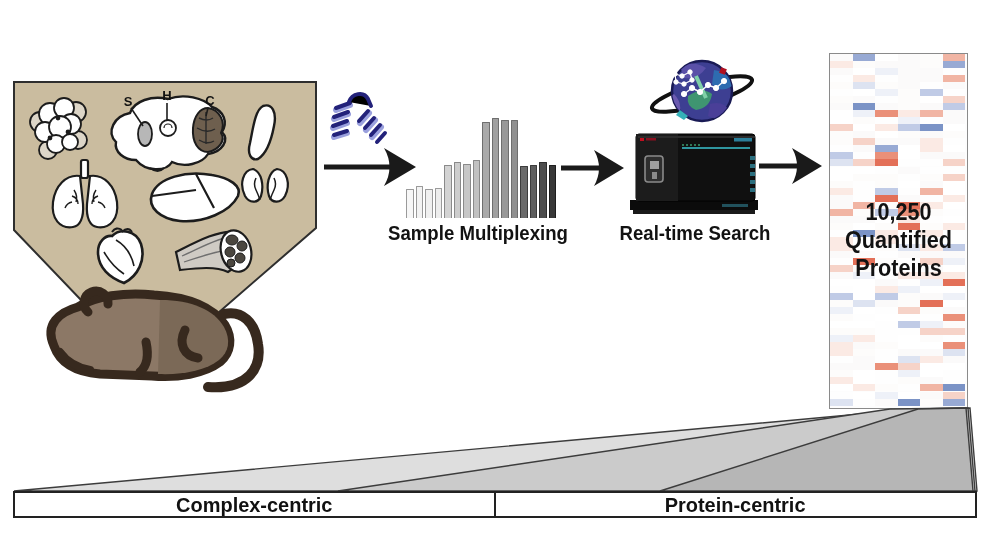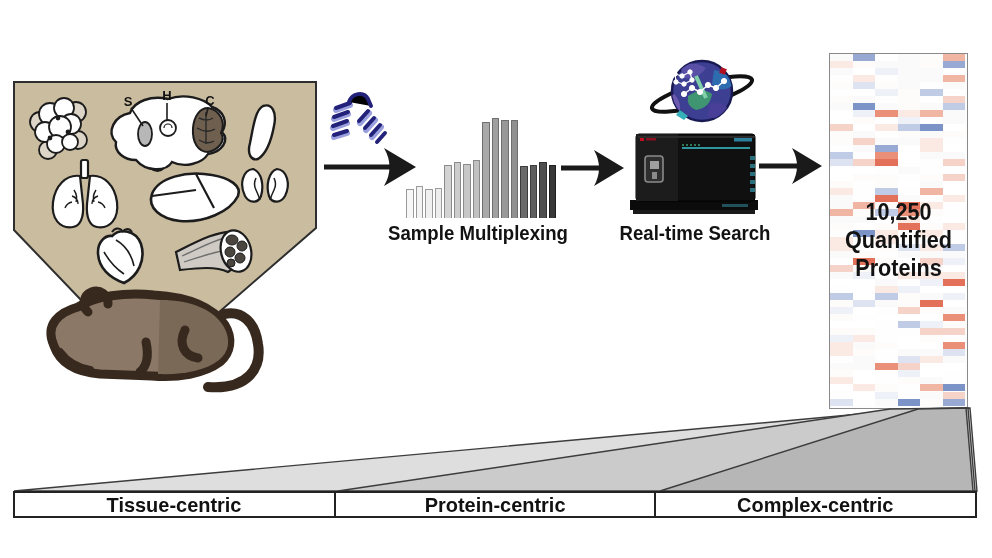--- a/index.html
+++ b/index.html
@@ -561,23 +561,20 @@
 
 
   <svg class="abs" style="left:0;top:400px" width="992" height="92" viewBox="0 0 992 92">
     <polygon points="14,91 915,9 970,8 977,91" fill="#dedede" stroke="#3c3c3c" stroke-width="1.4"></polygon>
     <polygon points="338,91 890,9 968,8 975,91" fill="#cbcbcb" stroke="#3c3c3c" stroke-width="1.4"></polygon>
     <polygon points="660,91 918,9 966,8 973,91" fill="#b6b6b6" stroke="#3c3c3c" stroke-width="1.4"></polygon>
   </svg>
 
   <div class="abs ramp-bar">
     <div class="ramp-cell">
-        <span>Tissue-centric</span>
+        <span>Complex-centric</span>
       </div>
     <div class="ramp-cell">
         <span>Protein-centric</span>
       </div>
-    <div class="ramp-cell">
-        <span>Complex-centric</span>
-      </div>
   </div>
 
 </div>
 
 </body></html>

